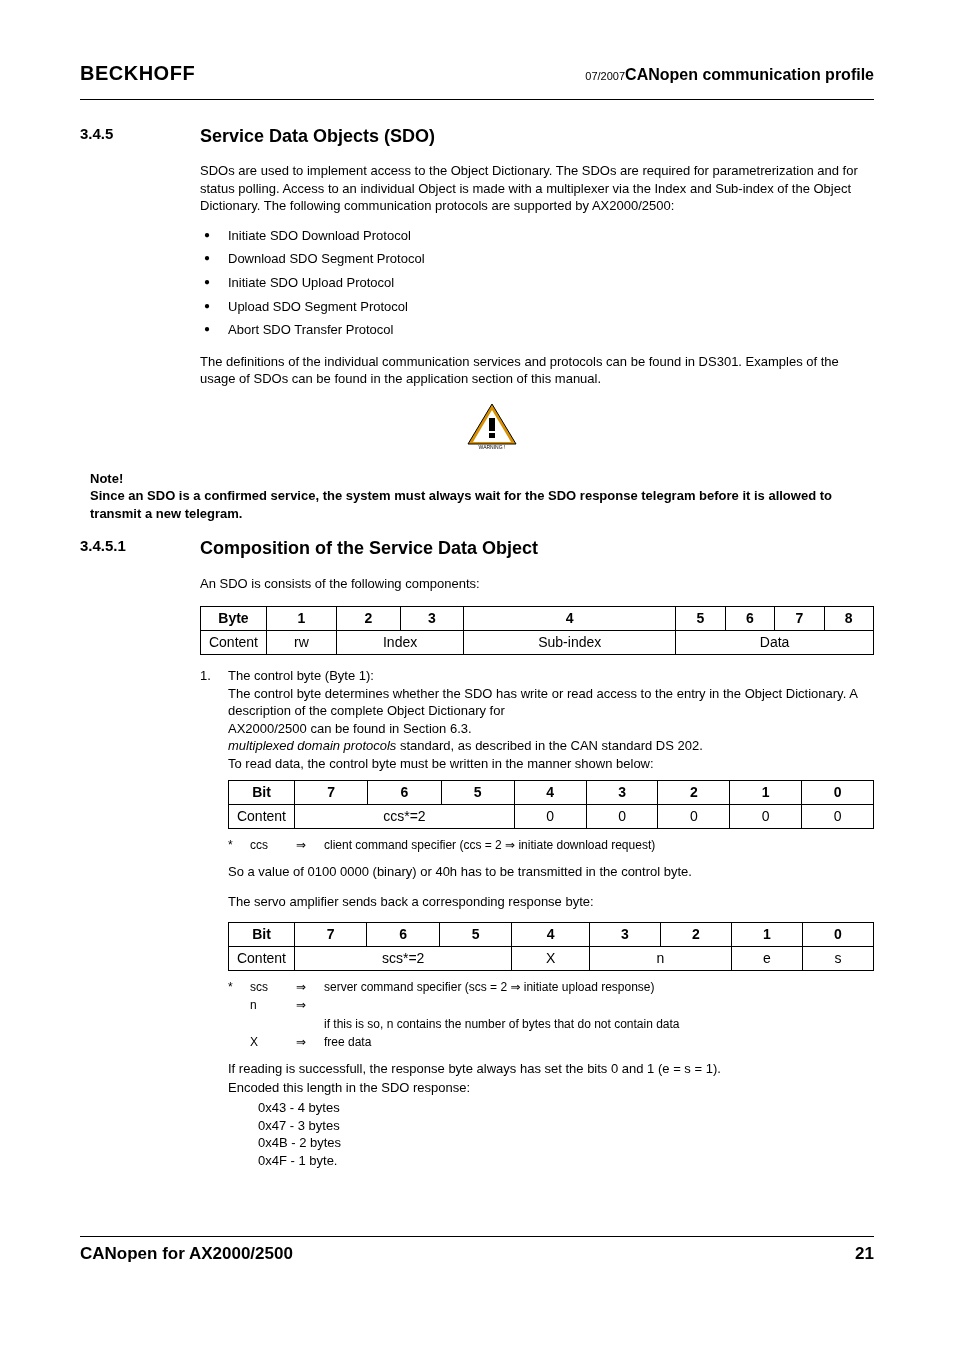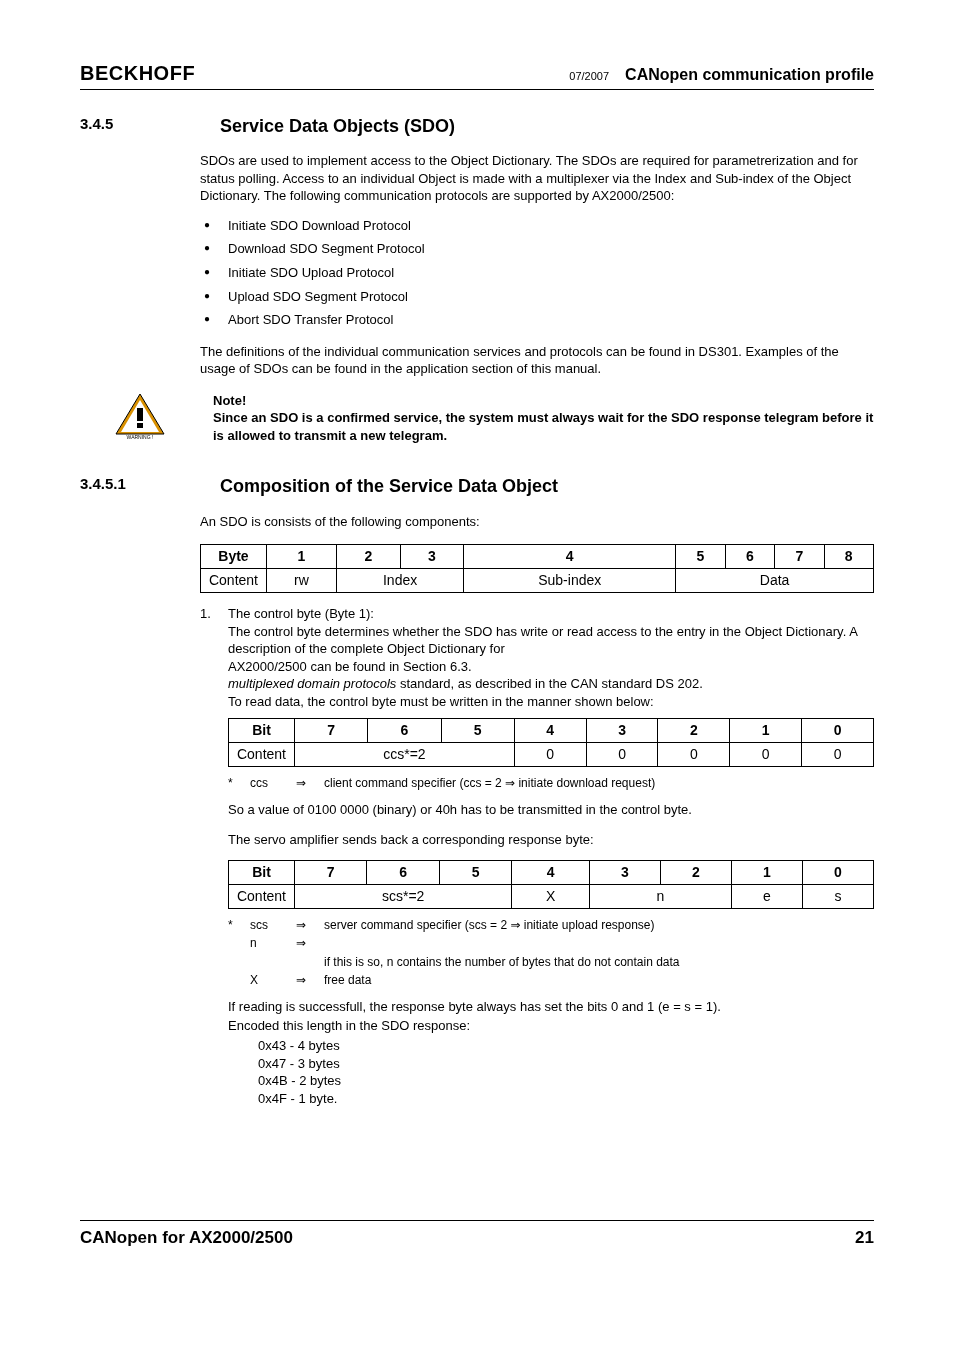--- a/index.html
+++ b/index.html
@@ -14,36 +14,36 @@
   .page {
     padding: 60px 80px 40px 80px;
     min-height: 1290px;
     position: relative;
   }
   .top-header {
     display: flex;
     justify-content: space-between;
     align-items: baseline;
     border-bottom: 1.5px solid #000;
-    padding-bottom: 2px;
+    padding-bottom: 12px;
     margin-bottom: 24px;
   }
   .brand { font-size: 20px; font-weight: bold; font-family: "Arial Black", Arial, sans-serif; letter-spacing: 0.5px; }
-  .header-right { display: flex; align-items: baseline; gap: 16px; }
+  .header-right { display: flex; align-items: baseline; }
   .date { font-size: 11px; }
   .doc-title { font-size: 16px; font-weight: bold; }
   .section-num { display: inline-block; width: 120px; font-weight: bold; font-size: 15px; }
   .section-title { font-weight: bold; font-size: 18px; }
-  .section-row { display: flex; margin-bottom: 14px; gap: 20px; }
+  .section-row { display: flex; margin-bottom: 14px; }
   .body-indent { margin-left: 120px; margin-bottom: 14px; }
   .body-text { margin-bottom: 12px; text-align: left; }
   ul.bullets { list-style: none; padding-left: 0; margin-bottom: 14px; }
   ul.bullets li { position: relative; padding-left: 28px; margin-bottom: 6px; }
   ul.bullets li::before { content: "●"; position: absolute; left: 4px; top: 1px; font-size: 10px; }
-  .note-row { display: flex; gap: 33px; margin-bottom: 30px; }
+  .note-row { display: flex; gap: 8px; margin-bottom: 14px; flex-direction: column; }
   .warn-icon { flex: 0 0 60px; display: flex; justify-content: center; align-items: flex-start; margin-left: 30px; }
   .note-body { flex: 1; margin-left: 10px; }
   .bold { font-weight: bold; }
   table.doc-table { border-collapse: collapse; width: 100%; margin-bottom: 8px; font-size: 14px; }
   table.doc-table th, table.doc-table td { border: 1px solid #000; padding: 2px 4px; text-align: center; }
   table.doc-table th { font-weight: bold; }
   .tbl-wrap { margin-left: 120px; margin-bottom: 12px; }
   .tbl-wrap-inner { margin-left: 148px; margin-right: 0; margin-bottom: 8px; }
   .num-list { margin-left: 120px; }
   .num-list .item { display: flex; margin-bottom: 8px; }
@@ -56,21 +56,21 @@
   .legend-abbr { flex: 0 0 36px; }
   .legend-arrow { flex: 0 0 18px; }
   .legend-text { flex: 1; }
   .footer {
     border-top: 1.5px solid #000;
     padding-top: 6px;
     display: flex;
     justify-content: space-between;
     align-items: baseline;
     position: absolute;
-    bottom: 40px;
+    bottom: 24px;
     left: 80px;
     right: 80px;
   }
   .footer-left { font-size: 17px; font-weight: bold; }
   .footer-right { font-size: 17px; font-weight: bold; }
   .sub-body { margin-left: 148px; margin-bottom: 12px; }
   .encoded { margin-left: 178px; margin-bottom: 10px; }
 </style>
 </head>
 <body>

